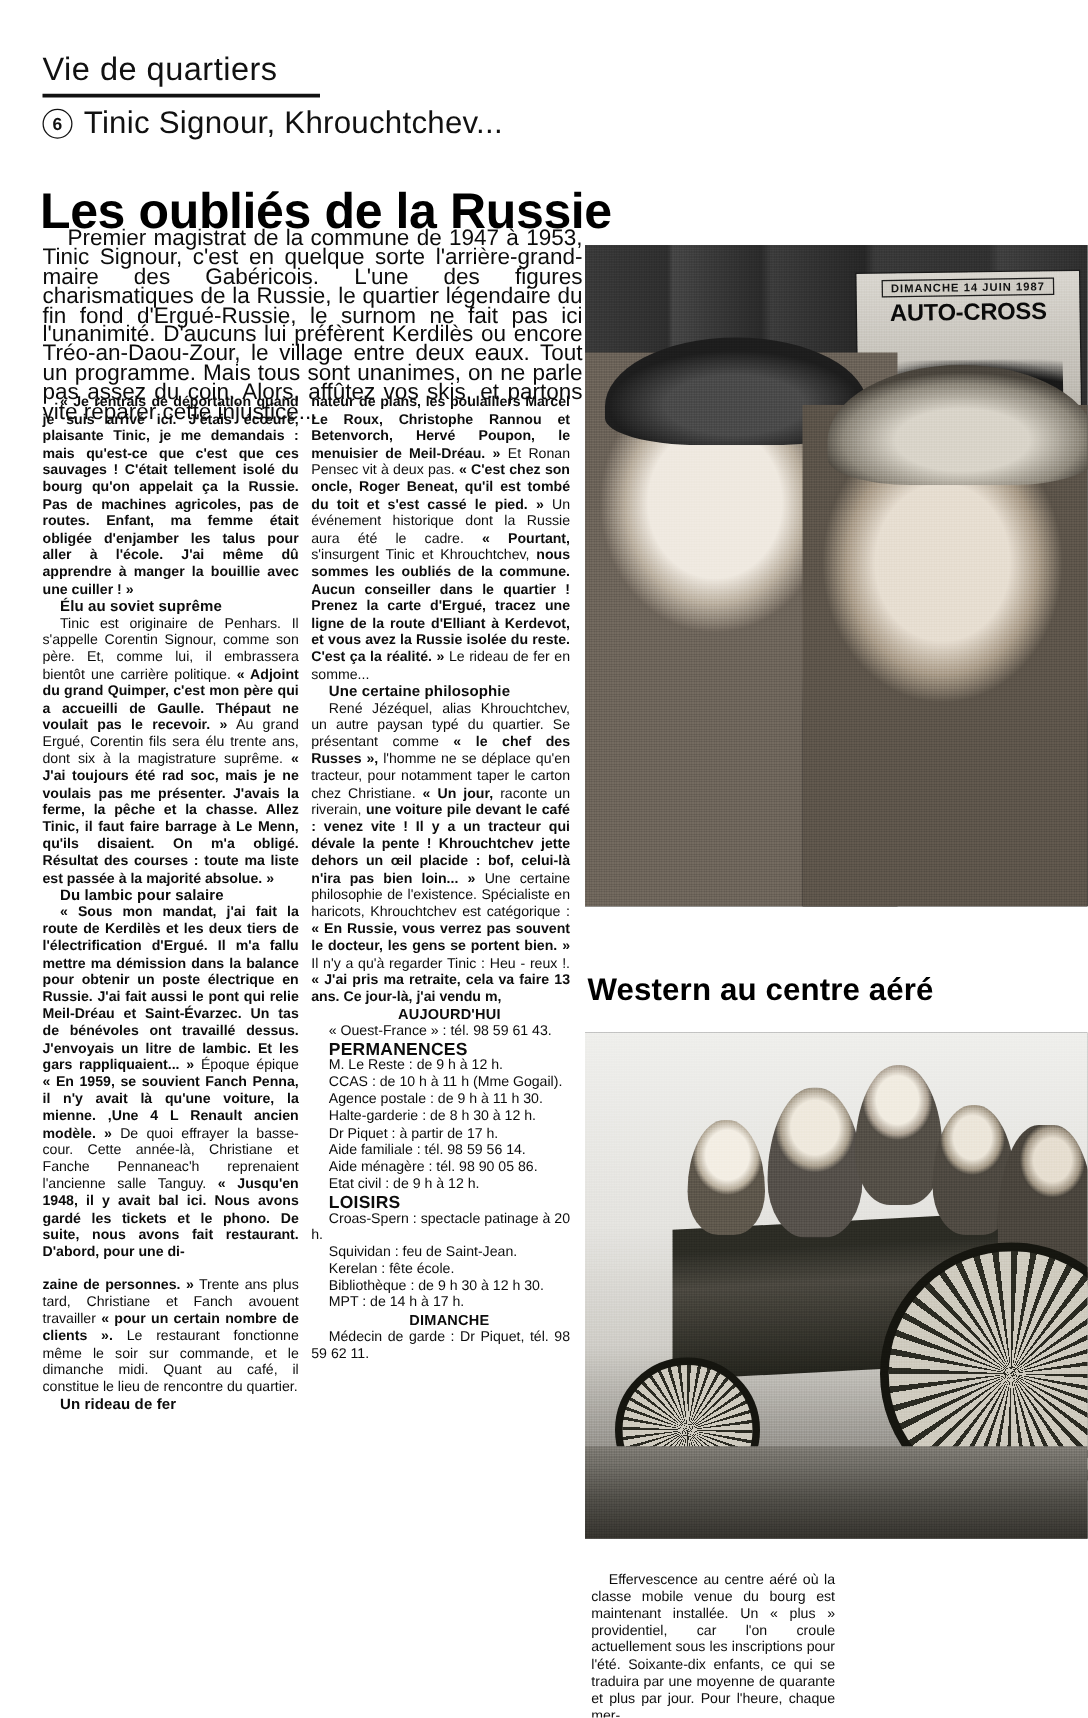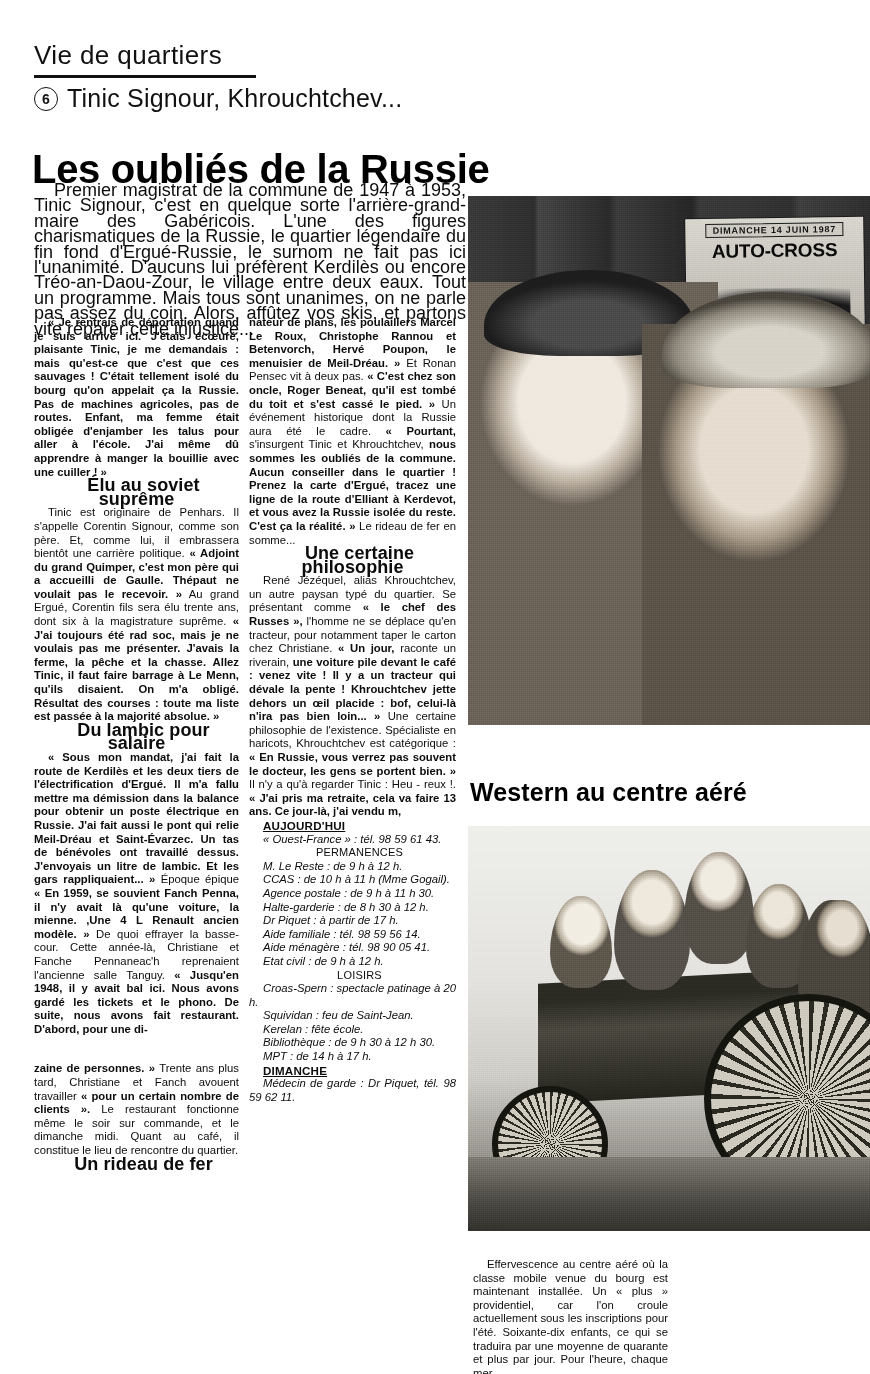--- a/index.html
+++ b/index.html
@@ -45,36 +45,36 @@
 
   
   .col{position:absolute;font-size:11.3px;line-height:13.6px;text-align:justify;}
   .col1{left:18px;top:316px;width:205px;}
   .col2{left:233px;top:316px;width:207px;}
   .col3{left:457px;top:1258px;width:195px;}
   .col4{left:663px;top:1258px;width:200px;}
 
   .col p{margin:0 0 0 0;text-indent:14px;}
   .col p.noind{text-indent:0;}
-  .col p.gap{margin-top:26px;}
+  .col p.gap{margin-top:13px;}
   b{font-weight:bold;}
 
   .subhead{
-    font-size:18px;font-weight:bold;text-align:center;text-indent:0;
+    font-size:12px;font-weight:bold;text-indent:0;
     margin:15px 0 9px 0;letter-spacing:.1px;
   }
   .smallcaps-head{
-    font-size:11.6px;font-weight:bold;text-indent:0;text-align:left;
-    margin:16px 0 8px 0;letter-spacing:.2px;text-decoration:underline;
+    font-size:11.6px;font-weight:bold;text-indent:0;text-align:center;
+    margin:16px 0 8px 0;letter-spacing:.2px;
   }
   .center-head{
-    font-size:11px;font-weight:normal;text-indent:0;text-align:center;
+    font-size:14px;font-weight:bold;text-indent:0;
     margin:13px 0 6px 0;letter-spacing:.2px;
   }
-  .svc{text-indent:14px;margin:0;font-style:italic;}
+  .svc{text-indent:14px;margin:0;}
 
   
   .photo{position:absolute;overflow:hidden;background:#6d6d6d;}
   #photo-portrait{left:452px;top:196px;width:414px;height:529px;}
   #photo-cart{left:452px;top:826px;width:414px;height:405px;}
 
   .ph-head{
     position:absolute;font-size:25px;font-weight:bold;color:#000;
     letter-spacing:.1px;
   }
@@ -236,21 +236,21 @@
     <p class="smallcaps-head">AUJOURD'HUI</p>
     <p class="svc">« Ouest-France » :          tél. 98 59 61 43.</p>
 
     <p class="center-head">PERMANENCES</p>
     <p class="svc">M. Le Reste : de 9 h à 12 h.</p>
     <p class="svc">CCAS : de 10 h à 11 h (Mme Gogail).</p>
     <p class="svc">Agence postale : de 9 h à 11 h 30.</p>
     <p class="svc">Halte-garderie : de 8 h 30 à 12 h.</p>
     <p class="svc">Dr Piquet : à partir de 17 h.</p>
     <p class="svc">Aide familiale : tél. 98 59 56 14.</p>
-    <p class="svc">Aide        ménagère :         tél. 98 90 05 41.</p>
+    <p class="svc">Aide        ménagère :         tél. 98 90 05 86.</p>
     <p class="svc">Etat civil : de 9 h à 12 h.</p>
 
     <p class="center-head">LOISIRS</p>
     <p class="svc">Croas-Spern : spectacle patinage à 20 h.</p>
     <p class="svc">Squividan : feu de Saint-Jean.</p>
     <p class="svc">Kerelan : fête école.</p>
     <p class="svc">Bibliothèque : de 9 h 30 à 12 h 30.</p>
     <p class="svc">MPT : de 14 h à 17 h.</p>
 
     <p class="smallcaps-head">DIMANCHE</p>

